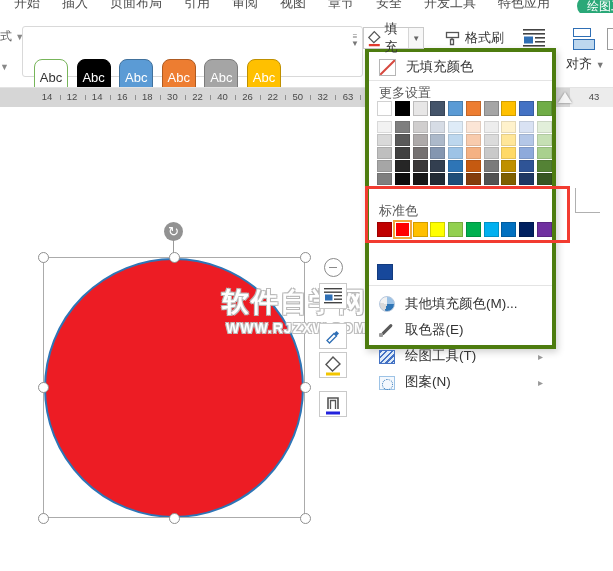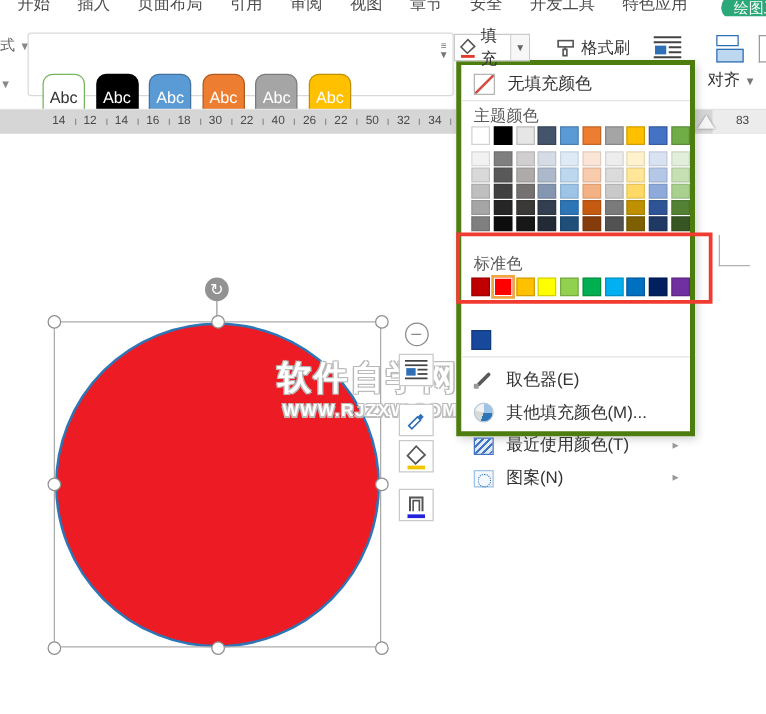--- a/index.html
+++ b/index.html
@@ -169,21 +169,21 @@
 <div id="align-label" class="abs">
   <span>对齐</span> <span class="car">▼</span>
 </div>
 <div id="edge-sliver" class="abs"></div>
 
 <div id="ribbon-border" class="abs"></div>
 
 <div id="ruler" class="abs"></div>
 <div id="ruler-light" class="abs"></div>
 <div id="indent-tri" class="abs"></div>
-<span class="rnum" style="left:584px;">83</span>
+<span class="rnum" style="left:584px;">43</span>
 
 <div id="corner-mark" class="abs"></div>
 
 <div id="shape-circle" class="abs" style="background: rgb(237, 28, 36); border-color: rgb(46, 117, 182);"></div>
 <div id="sel-rect" class="abs"></div>
 <div id="rot-stem" class="abs"></div>
 <div id="rot-handle" class="abs">↻</div>
 
 <div id="wm1" class="abs">软件自学网</div>
 <div id="wm2" class="abs">WWW.RJZXW.COM</div>
@@ -218,21 +218,21 @@
     <rect x="3" y="17.5" width="14" height="3" fill="#2222dd"></rect>
   </svg>
 </div>
 
 <div id="dropdown" class="abs">
   <div id="nofill">
     <span class="ic-nofill"></span>
     <span>无填充颜色</span>
   </div>
   <div class="dd-sep" style="top:28px;"></div>
-  <div class="dd-label" style="top:32px;">主题颜色</div>
+  <div class="dd-label" style="top:32px;">更多设置</div>
   <div class="sw-row" style="top:49px;" id="theme-row">
       <div class="sw" style="background: rgb(255, 255, 255);"></div>
       <div class="sw" style="background: rgb(0, 0, 0);"></div>
       <div class="sw" style="background: rgb(231, 230, 230);"></div>
       <div class="sw" style="background: rgb(68, 84, 106);"></div>
       <div class="sw" style="background: rgb(91, 155, 213);"></div>
       <div class="sw" style="background: rgb(237, 125, 49);"></div>
       <div class="sw" style="background: rgb(165, 165, 165);"></div>
       <div class="sw" style="background: rgb(255, 192, 0);"></div>
       <div class="sw" style="background: rgb(68, 114, 196);"></div>
@@ -302,30 +302,30 @@
       <div class="sw" style="background: rgb(0, 112, 192);"></div>
       <div class="sw" style="background: rgb(0, 32, 96);"></div>
       <div class="sw" style="background: rgb(112, 48, 160);"></div>
     </div>
   <div id="recent-row">
       <div class="sw" style="background: rgb(23, 72, 155);"></div>
     </div>
   <div class="dd-sep" style="top:233px;"></div>
   <div id="menu-items">
       <div class="mi">
+        <span class="ic ic-wheel"></span>
+        <span>其他填充颜色(M)...</span>
+      </div>
+      <div class="mi">
         <span class="ic ic-dropper"></span>
         <span>取色器(E)</span>
       </div>
       <div class="mi">
-        <span class="ic ic-wheel"></span>
-        <span>其他填充颜色(M)...</span>
-      </div>
-      <div class="mi">
         <span class="ic ic-tex"></span>
-        <span>最近使用颜色(T)</span>
+        <span>绘图工具(T)</span>
         <span class="caret">▸</span>
       </div>
       <div class="mi">
         <span class="ic ic-pat"></span>
         <span>图案(N)</span>
         <span class="caret">▸</span>
       </div>
     </div>
 </div>
 
@@ -348,21 +348,21 @@
 <span class="rnum" style="left: 212.56px;">40</span>
 <span class="rtick" style="left: 235.06px;"></span>
 <span class="rnum" style="left: 237.64px;">26</span>
 <span class="rtick" style="left: 260.14px;"></span>
 <span class="rnum" style="left: 262.72px;">22</span>
 <span class="rtick" style="left: 285.22px;"></span>
 <span class="rnum" style="left: 287.8px;">50</span>
 <span class="rtick" style="left: 310.3px;"></span>
 <span class="rnum" style="left: 312.88px;">32</span>
 <span class="rtick" style="left: 335.38px;"></span>
-<span class="rnum" style="left: 337.96px;">34</span>
+<span class="rnum" style="left: 337.96px;">63</span>
 <span class="rtick" style="left: 360.46px;"></span>
 <div class="handle" style="left: 37.5px; top: 251.5px;"></div>
 <div class="handle" style="left: 168.5px; top: 251.5px;"></div>
 <div class="handle" style="left: 299.5px; top: 251.5px;"></div>
 <div class="handle" style="left: 37.5px; top: 382px;"></div>
 <div class="handle" style="left: 299.5px; top: 382px;"></div>
 <div class="handle" style="left: 37.5px; top: 512.5px;"></div>
 <div class="handle" style="left: 168.5px; top: 512.5px;"></div>
 <div class="handle" style="left: 299.5px; top: 512.5px;"></div>
 

